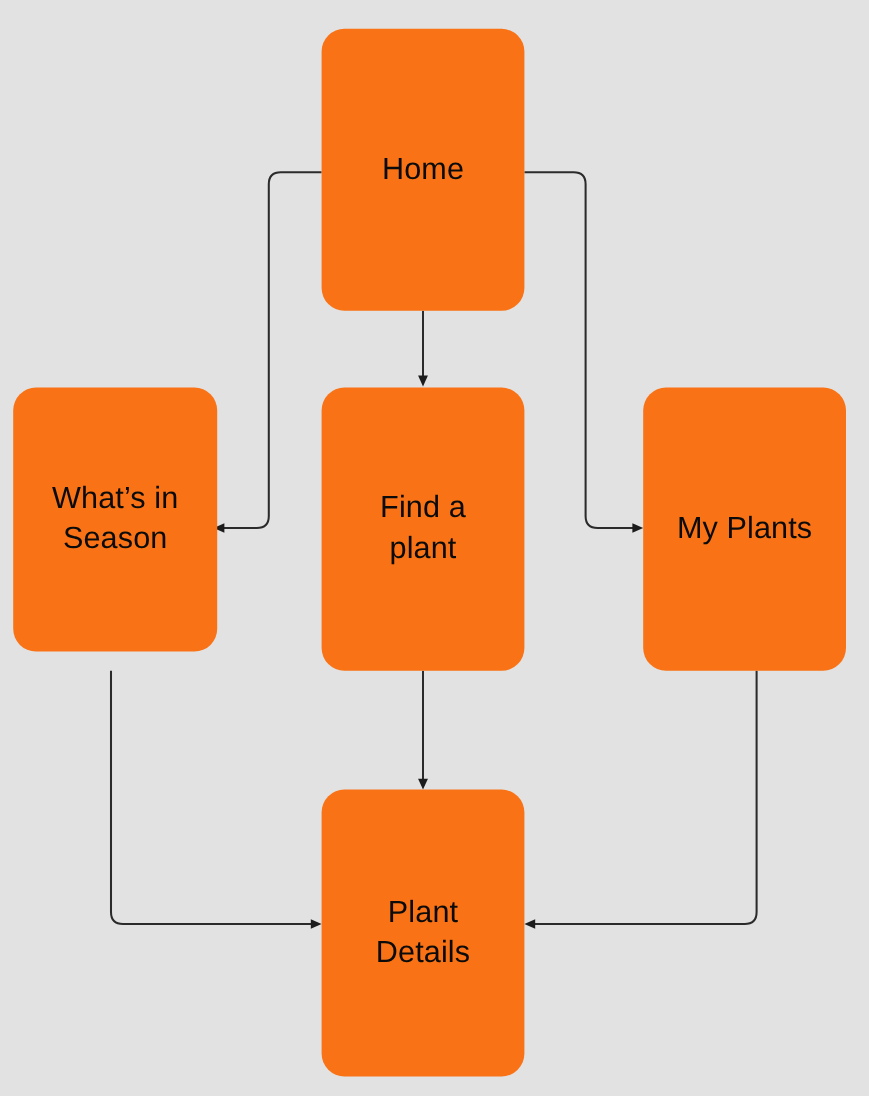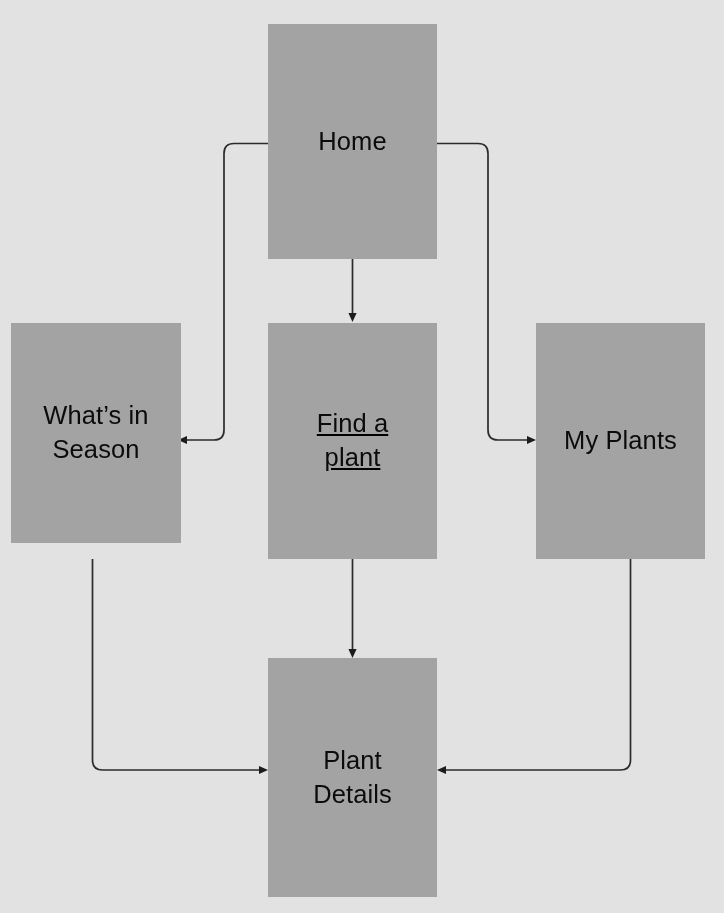--- a/index.html
+++ b/index.html
@@ -13,38 +13,39 @@
     font-family: "Liberation Sans", sans-serif;
     overflow: hidden;
   }
   #diagram {
     position: relative;
     width: 724px;
     height: 913px;
   }
   .node {
     position: absolute;
-    background: #a3a3a3;
+    background: #f97316;
     display: flex;
     align-items: center;
     justify-content: center;
     box-sizing: border-box;
+    border-radius: 19px;
   }
   .node-label {
     font-size: 25.5px;
     line-height: 1.32;
     color: #0b0b0b;
     text-align: center;
     letter-spacing: 0.1px;
     white-space: pre-line;
     font-weight: 400;
   }
   #node-home      { left: 268px; top: 24px;  width: 169px; height: 235px; }
   #node-season    { left: 11px;  top: 323px; width: 170px; height: 220px; }
-  #node-find      { left: 268px; top: 323px; width: 169px; height: 236px; text-decoration: underline; }
+  #node-find      { left: 268px; top: 323px; width: 169px; height: 236px; }
   #node-myplants  { left: 536px; top: 323px; width: 169px; height: 236px; justify-content: center; }
   #node-details   { left: 268px; top: 658px; width: 169px; height: 239px; }
 
   #edges {
     position: absolute;
     left: 0;
     top: 0;
     width: 724px;
     height: 913px;
     pointer-events: none;

